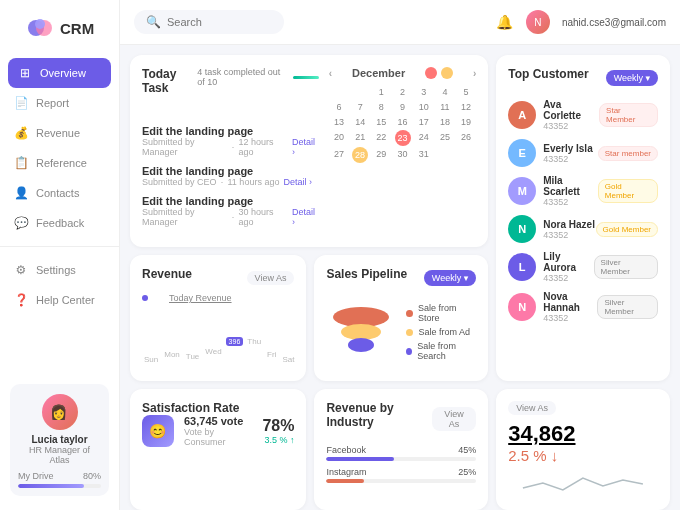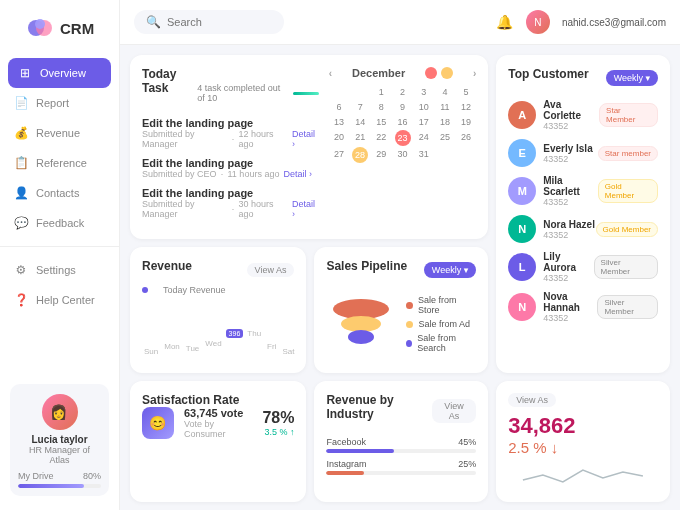--- a/index.html
+++ b/index.html
@@ -188,22 +188,22 @@
     .task-card {
       grid-column: 1 / 3;
       grid-row: 1;
       display: flex;
       gap: 10px;
     }
     .task-left { flex: 1.2; }
     .task-header {
       display: flex;
       justify-content: space-between;
-      align-items: flex-end;
-      margin-bottom: 14px;
+      align-items: flex-start;
+      margin-bottom: 22px;
     }
     .task-status {
       font-size: 9px;
       color: #888;
       display: flex;
       align-items: center;
       gap: 6px;
     }
     .task-status-line {
       width: 30px;
@@ -356,24 +356,25 @@
       border: none;
       border-radius: 8px;
       padding: 2px 8px;
       font-size: 9px;
       color: #888;
       cursor: pointer;
     }
     .revenue-legend {
       display: flex;
       align-items: center;
-      gap: 15px;
+      gap: 21px;
       font-size: 9px;
       color: #888;
       margin-bottom: 6px;
+      text-decoration: underline;
     }
     .legend-dot {
       width: 6px;
       height: 6px;
       border-radius: 50%;
     }
     .bar-chart {
       display: flex;
       align-items: flex-end;
       gap: 4px;
@@ -520,21 +521,22 @@
     }
     .visit-header {
       display: flex;
       justify-content: space-between;
       align-items: center;
       margin-bottom: 6px;
     }
     .visit-total {
       font-size: 22px;
       font-weight: 700;
-      color: #be185d;
+      color: #000000;
+      text-decoration: underline;
     }
     .visit-trend {
       font-size: 15px;
       color: #e17055;
       display: flex;
       align-items: center;
       gap: 3px;
     }
     .visit-chart {
       height: 30px;

